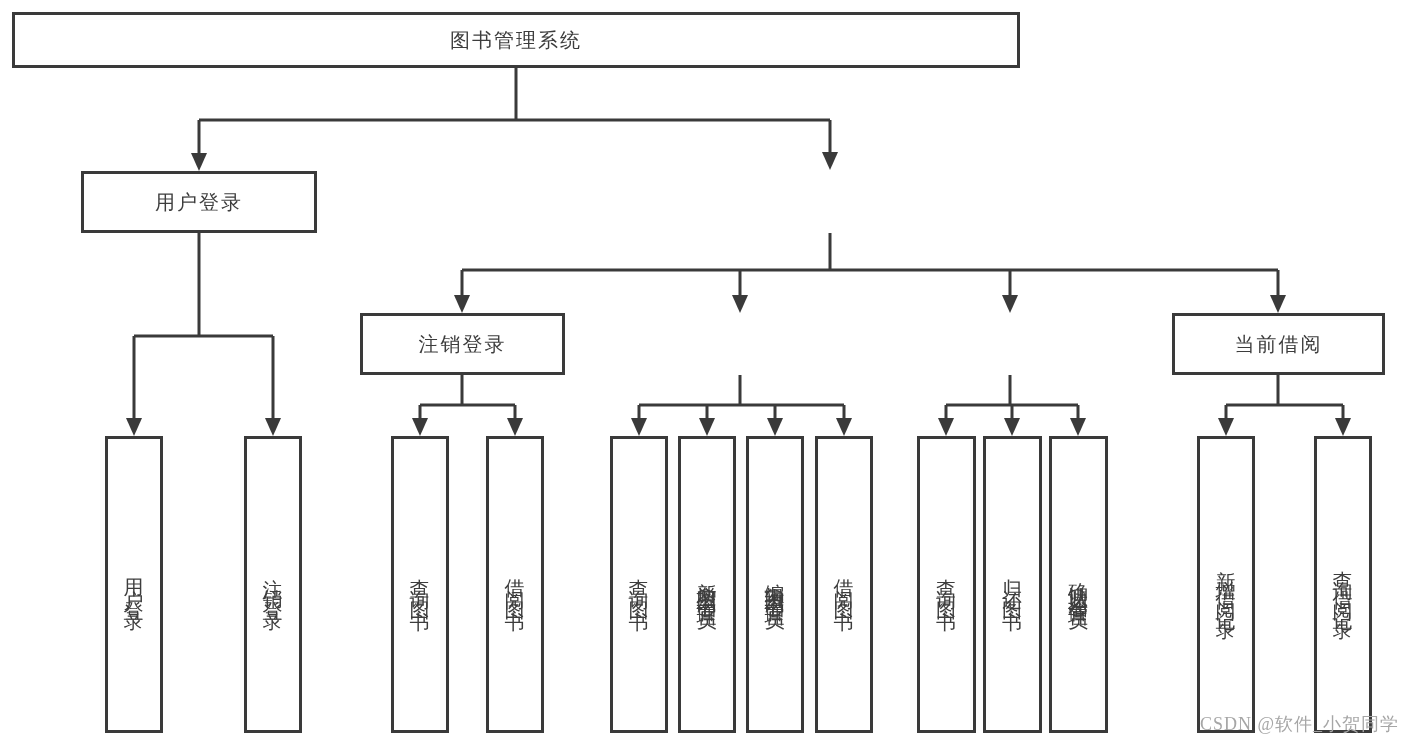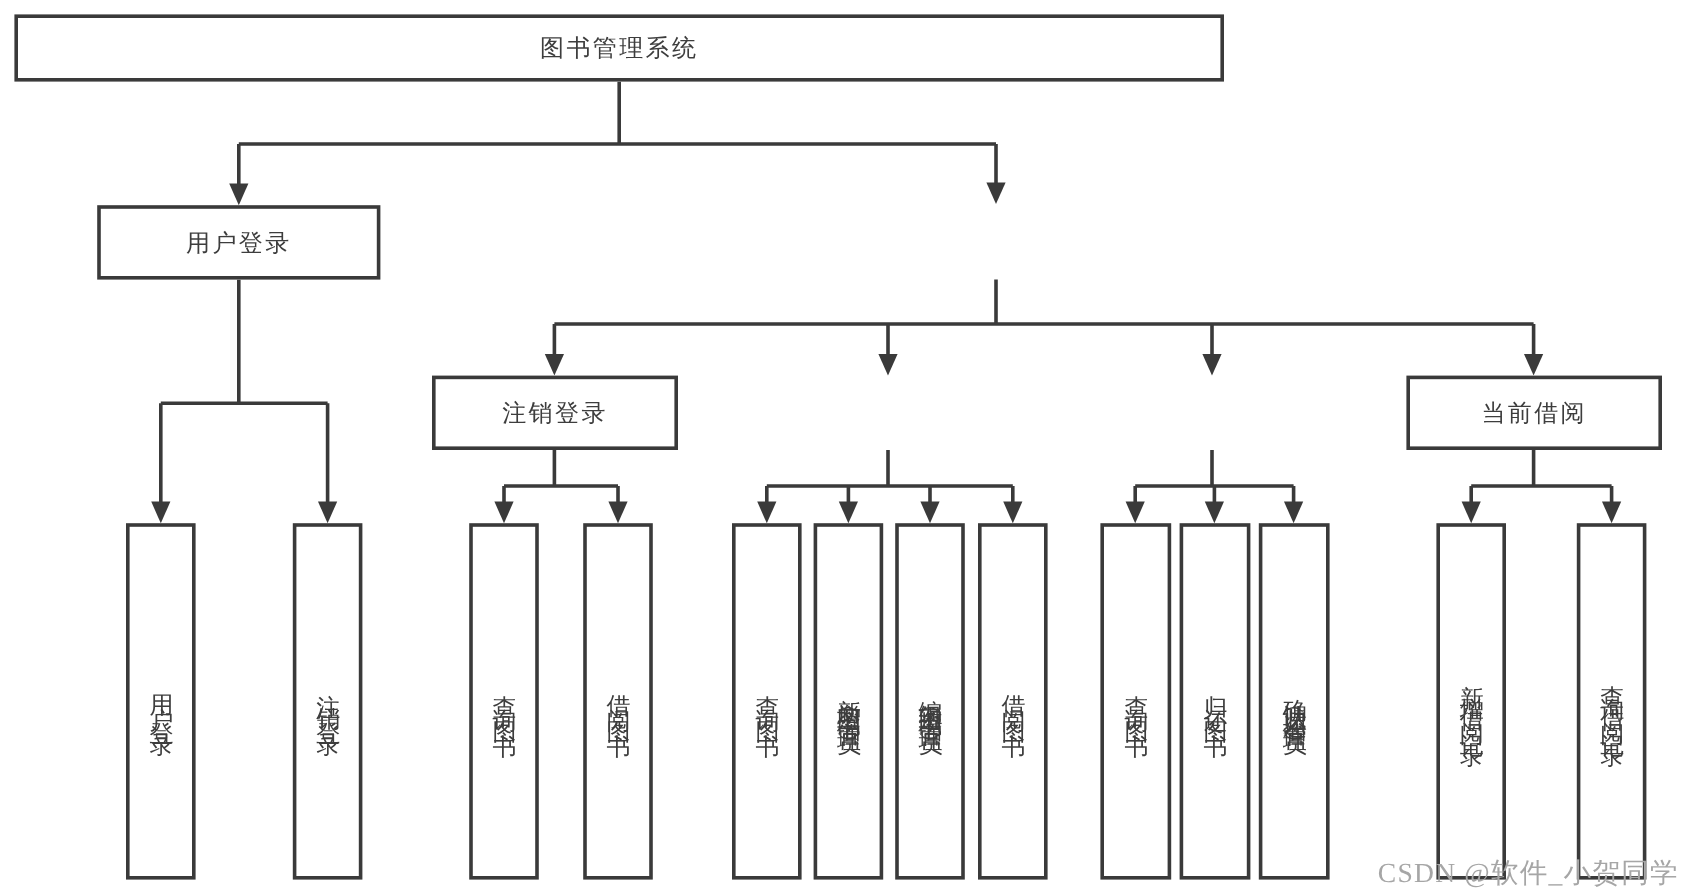--- a/index.html
+++ b/index.html
@@ -11,21 +11,21 @@
   .node{
     position:absolute;box-sizing:border-box;background:#ffffff;
     border:3px solid #3a3a3a;display:flex;align-items:center;justify-content:center;
     color:#3d3d3d;font-size:20px;letter-spacing:2px;
   }
   .node.v{top:436px;width:58px;height:297px;}
   .vt{writing-mode:vertical-rl;text-orientation:mixed;letter-spacing:11px;line-height:1;}
   .vt.s10{letter-spacing:10px;}
   .vt.s4{letter-spacing:4px;font-size:20px;}
   #watermark{
-    position:absolute;right:6px;top:712px;font-size:23px;color:#a6a6a6;
+    position:absolute;right:6px;top:712px;font-size:18px;color:#a6a6a6;
     letter-spacing:1px;white-space:nowrap;
   }
 </style>
 </head>
 <body>
 
 <div id="stage">
 
   <svg id="wires" viewBox="0 0 1405 747" xmlns="http://www.w3.org/2000/svg">
     <path fill="none" stroke="#3a3a3a" stroke-width="3" d="M516,68 V120 M199,120 H830 M199,120 V156 M830,120 V155

